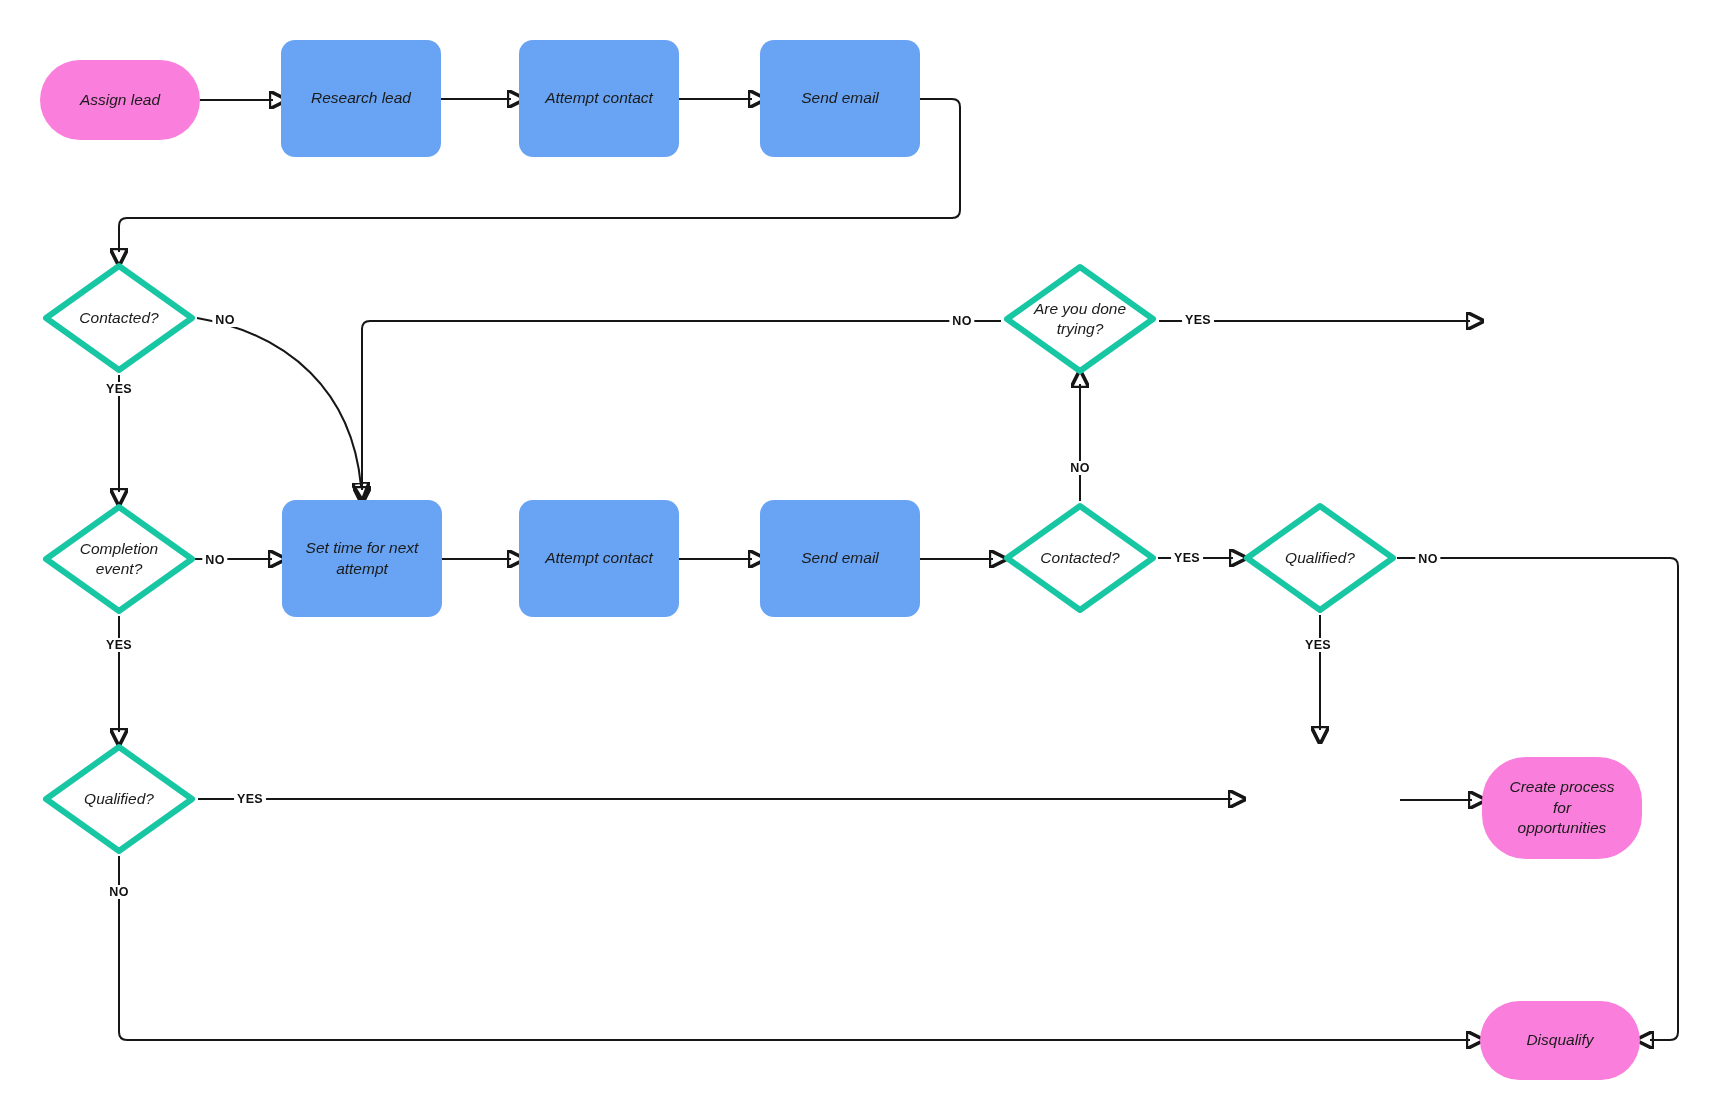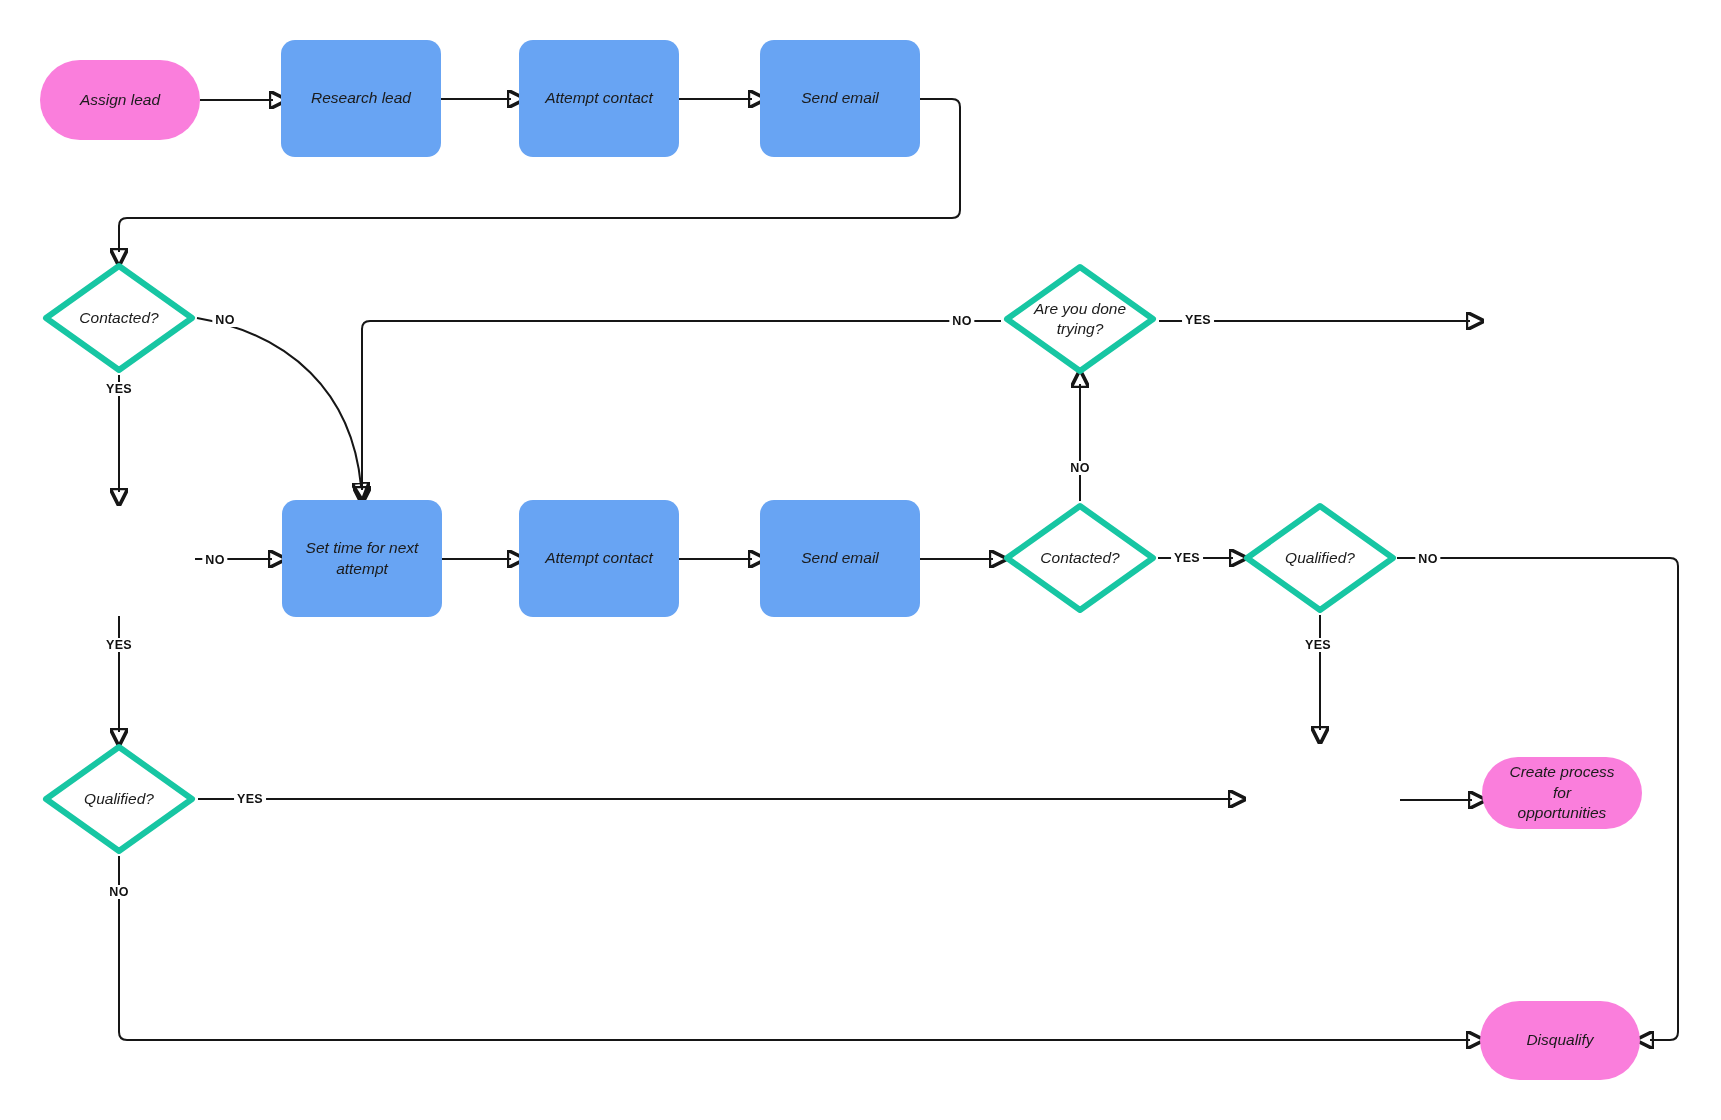--- a/index.html
+++ b/index.html
@@ -82,20 +82,26 @@
     </svg>
     <span class="node-label">Contacted?</span>
   </div>
   <div class="node diamond" style="left:1002px;top:262px;width:156px;height:114px">
     <svg class="diamond-svg" viewBox="0 0 156 114" preserveAspectRatio="none">
       <path d="M78 5 L151 57 L78 109 L5 57 Z"></path>
     </svg>
     <span class="node-label">Are you done trying?</span>
   </div>
 
+  <div class="node diamond" style="left:41px;top:502px;width:156px;height:114px">
+    <svg class="diamond-svg" viewBox="0 0 156 114" preserveAspectRatio="none">
+      <path d="M78 5 L151 57 L78 109 L5 57 Z"></path>
+    </svg>
+    <span class="node-label" style="max-width:100px">Completion event?</span>
+  </div>
   <div class="node box" style="left:282px;top:500px;width:160px;height:117px">
     <span class="node-label">Set time for next attempt</span>
   </div>
   <div class="node box" style="left:519px;top:500px;width:160px;height:117px">
     <span class="node-label">Attempt contact</span>
   </div>
   <div class="node box" style="left:760px;top:500px;width:160px;height:117px">
     <span class="node-label">Send email</span>
   </div>
   <div class="node diamond" style="left:1002px;top:501px;width:156px;height:114px">
@@ -104,21 +110,21 @@
     </svg>
     <span class="node-label">Contacted?</span>
   </div>
   <div class="node diamond" style="left:1242px;top:501px;width:156px;height:114px">
     <svg class="diamond-svg" viewBox="0 0 156 114" preserveAspectRatio="none">
       <path d="M78 5 L151 57 L78 109 L5 57 Z"></path>
     </svg>
     <span class="node-label">Qualified?</span>
   </div>
 
-  <div class="node pill" style="left:1482px;top:757px;width:160px;height:72px">
+  <div class="node pill" style="left:1482px;top:757px;width:160px;height:102px">
     <span class="node-label" style="max-width:110px">Create process for opportunities</span>
   </div>
   <div class="node diamond" style="left:41px;top:742px;width:156px;height:114px">
     <svg class="diamond-svg" viewBox="0 0 156 114" preserveAspectRatio="none">
       <path d="M78 5 L151 57 L78 109 L5 57 Z"></path>
     </svg>
     <span class="node-label">Qualified?</span>
   </div>
 
   <div class="node pill" style="left:1480px;top:1001px;width:160px;height:79px">

